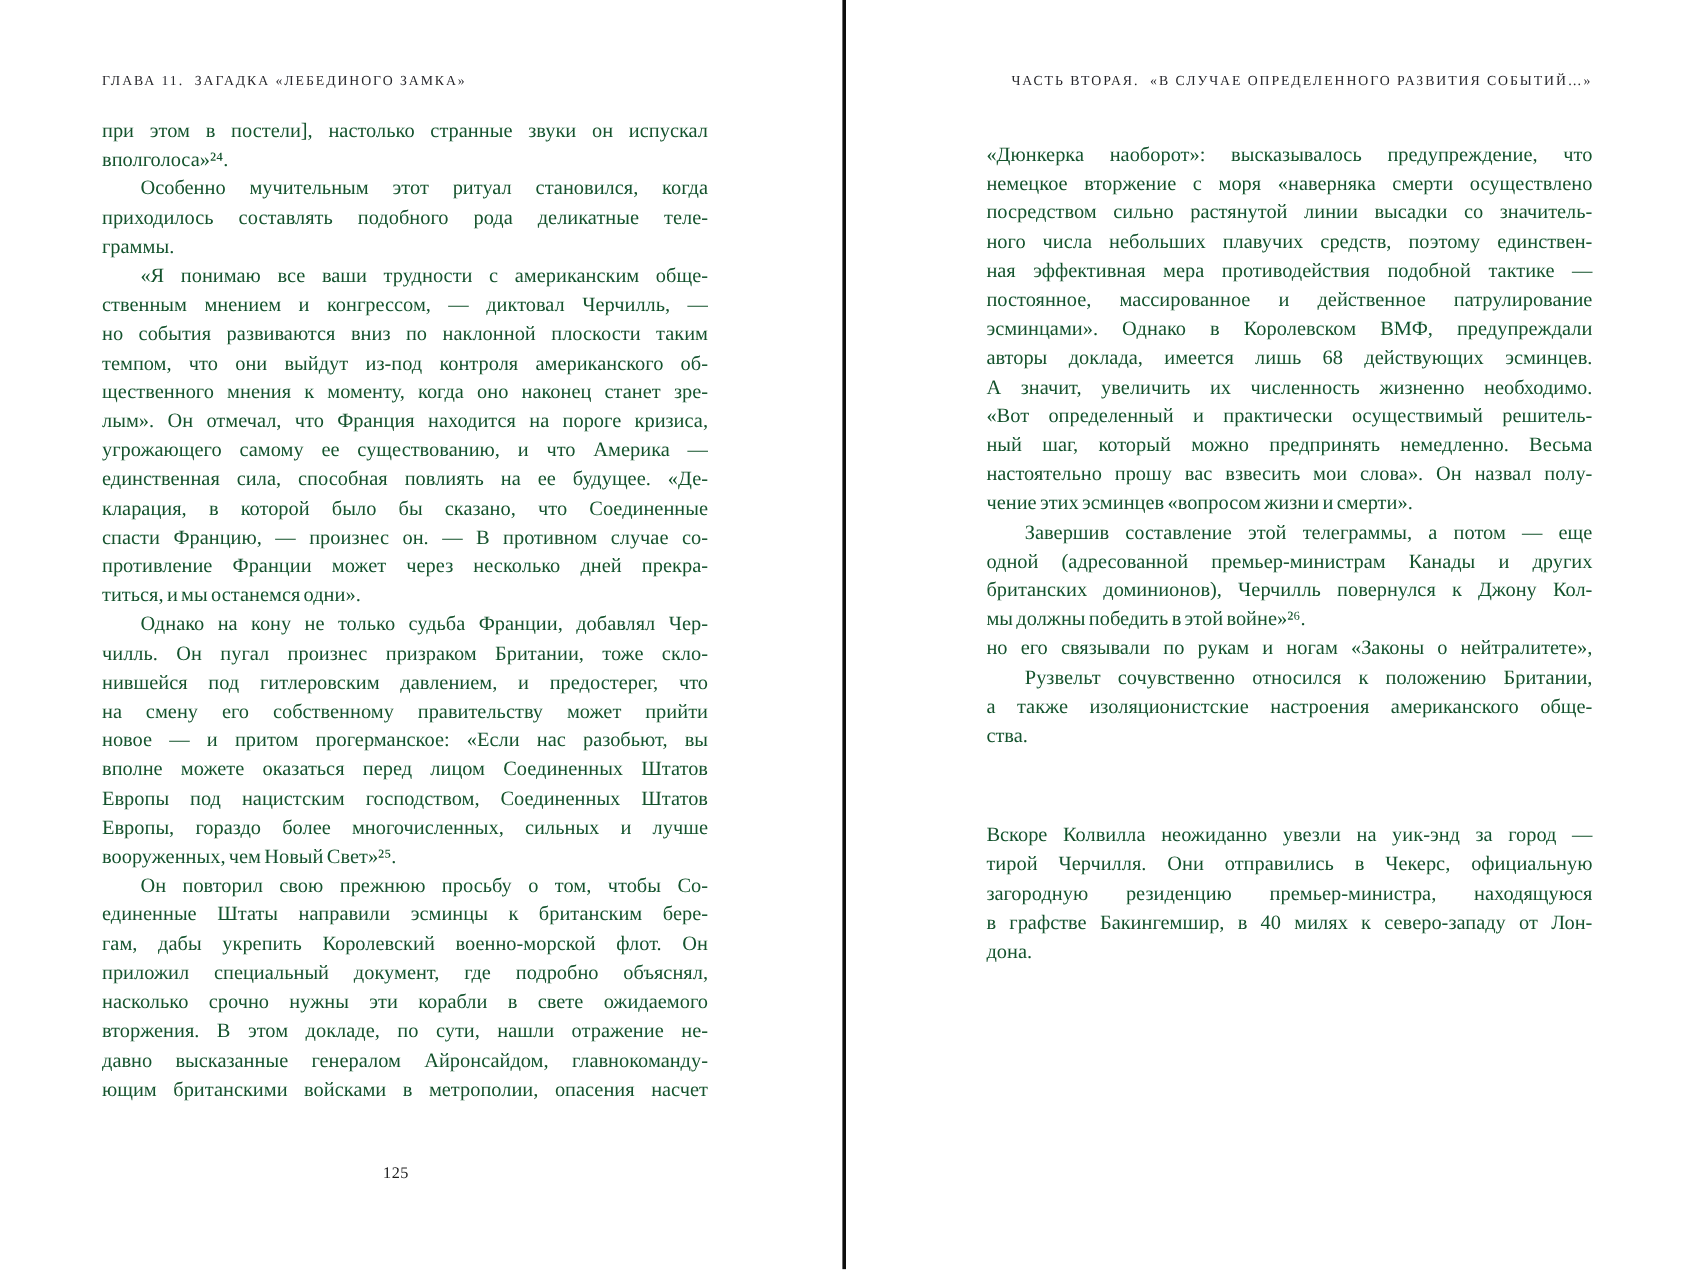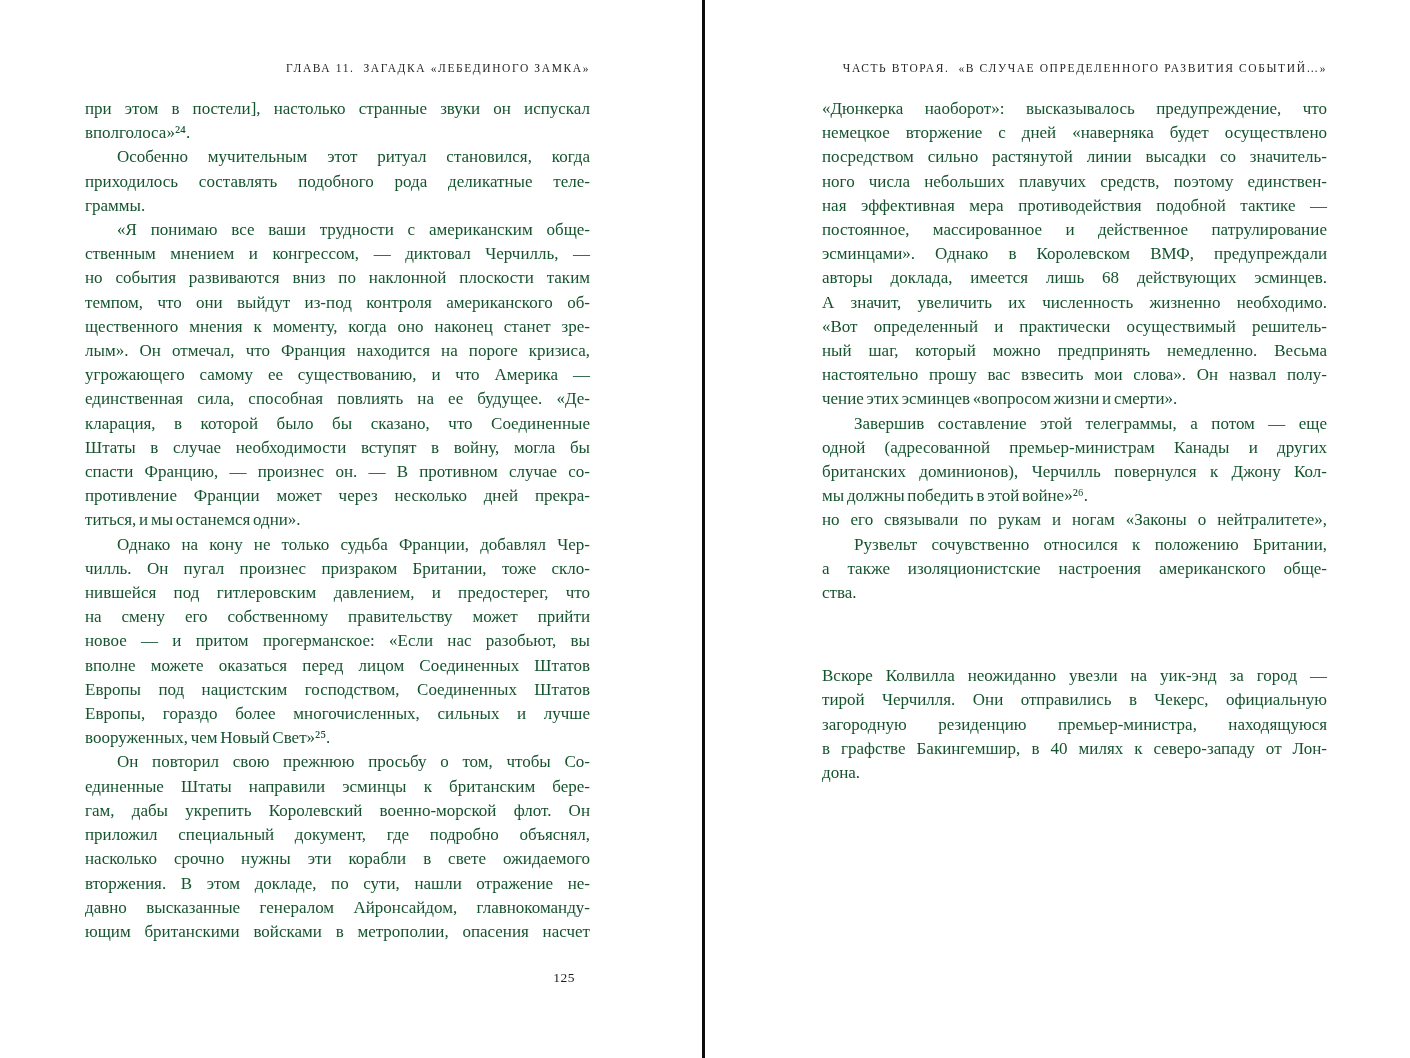--- a/index.html
+++ b/index.html
@@ -22,47 +22,47 @@
   }
   .running-head {
     position: absolute;
     top: 62px;
     width: 505px;
     font-size: 11.5px;
     letter-spacing: 1.6px;
     color: #26262b;
     white-space: pre;
   }
-  .running-head.left-head { left: 85px; text-align: right; }
+  .running-head.left-head { left: 85px; text-align: left; }
   .running-head.right-head { left: 822px; text-align: right; }
   .text-col {
     position: absolute;
     top: 97px;
     width: 505px;
     font-size: 17px;
     line-height: 24.2px;
     color: #14532d;
   }
   .text-col.left-col { left: 85px; }
-  .text-col.right-col { left: 822px; }
+  .text-col.right-col { left: 822px; margin-top: 20px; }
   .para { margin: 0; }
   .para.gap-before { margin-top: 59px; font-family: Liberation Serif, serif; }
   .line {
     text-align: justify;
     text-align-last: justify;
     word-spacing: -1.5px;
   }
   .line.last { text-align-last: left; }
   .line.indent { padding-left: 32px; }
   .folio {
     position: absolute;
     left: 85px;
     top: 970px;
     width: 490px;
-    text-align: right;
+    text-align: center;
     font-size: 13.5px;
     letter-spacing: 0.5px;
     color: #1b1b1b;
   }
 </style>
 </head>
 <body>
 
 <div class="spread">
 
@@ -81,21 +81,20 @@
       <div class="para">
         <div class="line indent">«Я понимаю все ваши трудности с американским обще-</div>
         <div class="line">ственным мнением и конгрессом, — диктовал Черчилль, —</div>
         <div class="line">но события развиваются вниз по наклонной плоскости таким</div>
         <div class="line">темпом, что они выйдут из-под контроля американского об-</div>
         <div class="line">щественного мнения к моменту, когда оно наконец станет зре-</div>
         <div class="line">лым». Он отмечал, что Франция находится на пороге кризиса,</div>
         <div class="line">угрожающего самому ее существованию, и что Америка —</div>
         <div class="line">единственная сила, способная повлиять на ее будущее. «Де-</div>
         <div class="line">кларация, в которой было бы сказано, что Соединенные</div>
-        <div class="line">Штаты в случае необходимости вступят в войну, могла бы</div>
         <div class="line">спасти Францию, — произнес он. — В противном случае со-</div>
         <div class="line">противление Франции может через несколько дней прекра-</div>
         <div class="line last">титься, и мы останемся одни».</div>
       </div>
       <div class="para">
         <div class="line indent">Однако на кону не только судьба Франции, добавлял Чер-</div>
         <div class="line">чилль. Он пугал произнес призраком Британии, тоже скло-</div>
         <div class="line">нившейся под гитлеровским давлением, и предостерег, что</div>
         <div class="line">на смену его собственному правительству может прийти</div>
         <div class="line">новое — и притом прогерманское: «Если нас разобьют, вы</div>
@@ -118,21 +117,21 @@
 
   <div class="folio">125</div>
 
   <div class="divider"></div>
 
   <div class="running-head right-head">ЧАСТЬ ВТОРАЯ.  «В СЛУЧАЕ ОПРЕДЕЛЕННОГО РАЗВИТИЯ СОБЫТИЙ…»</div>
 
   <div class="text-col right-col" id="right-col">
       <div class="para">
         <div class="line">«Дюнкерка наоборот»: высказывалось предупреждение, что</div>
-        <div class="line">немецкое вторжение с дней «наверняка будет осуществлено</div>
+        <div class="line">немецкое вторжение с моря «наверняка смерти осуществлено</div>
         <div class="line">посредством сильно растянутой линии высадки со значитель-</div>
         <div class="line">ного числа небольших плавучих средств, поэтому единствен-</div>
         <div class="line">ная эффективная мера противодействия подобной тактике —</div>
         <div class="line">постоянное, массированное и действенное патрулирование</div>
         <div class="line">эсминцами». Однако в Королевском ВМФ, предупреждали</div>
         <div class="line">авторы доклада, имеется лишь 68 действующих эсминцев.</div>
         <div class="line">А значит, увеличить их численность жизненно необходимо.</div>
         <div class="line">«Вот определенный и практически осуществимый решитель-</div>
         <div class="line">ный шаг, который можно предпринять немедленно. Весьма</div>
         <div class="line">настоятельно прошу вас взвесить мои слова». Он назвал полу-</div>

